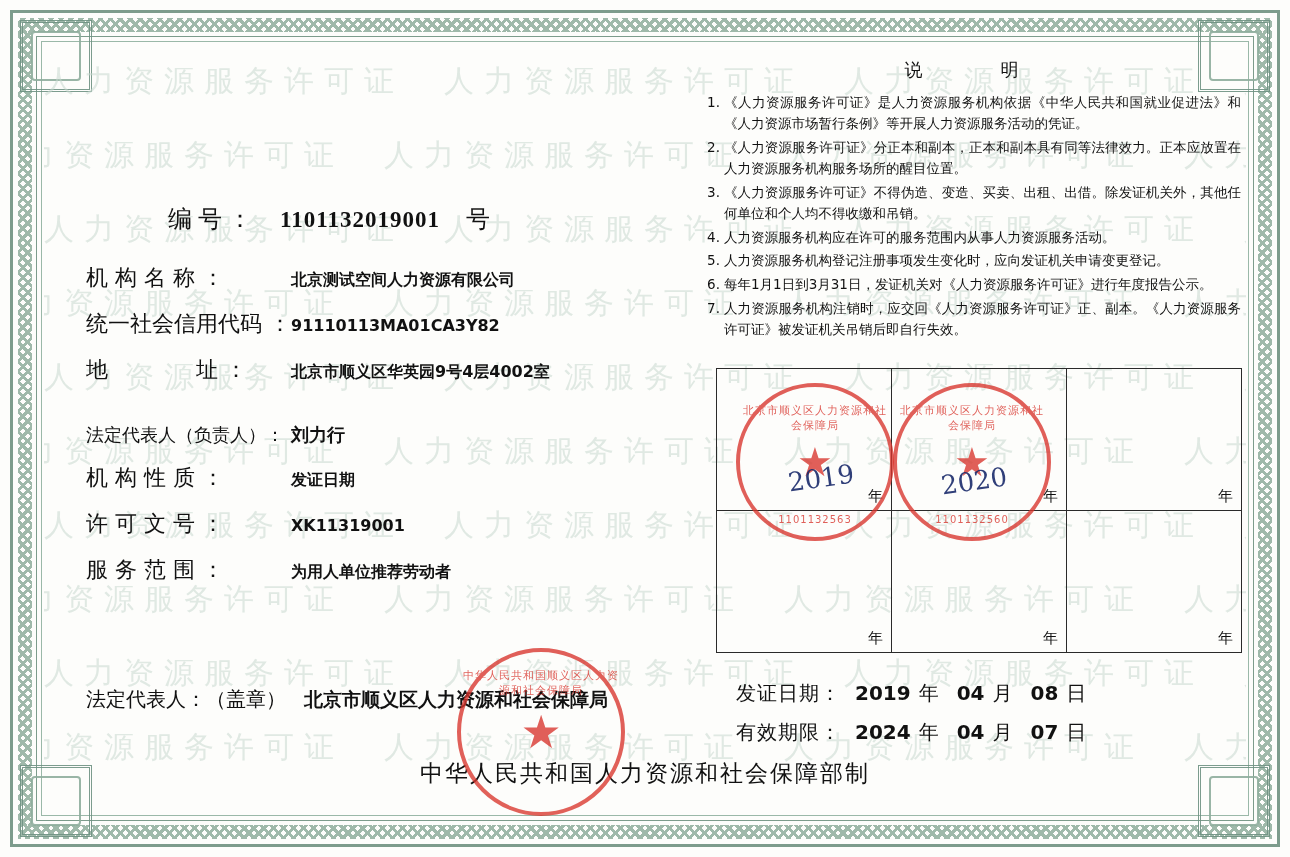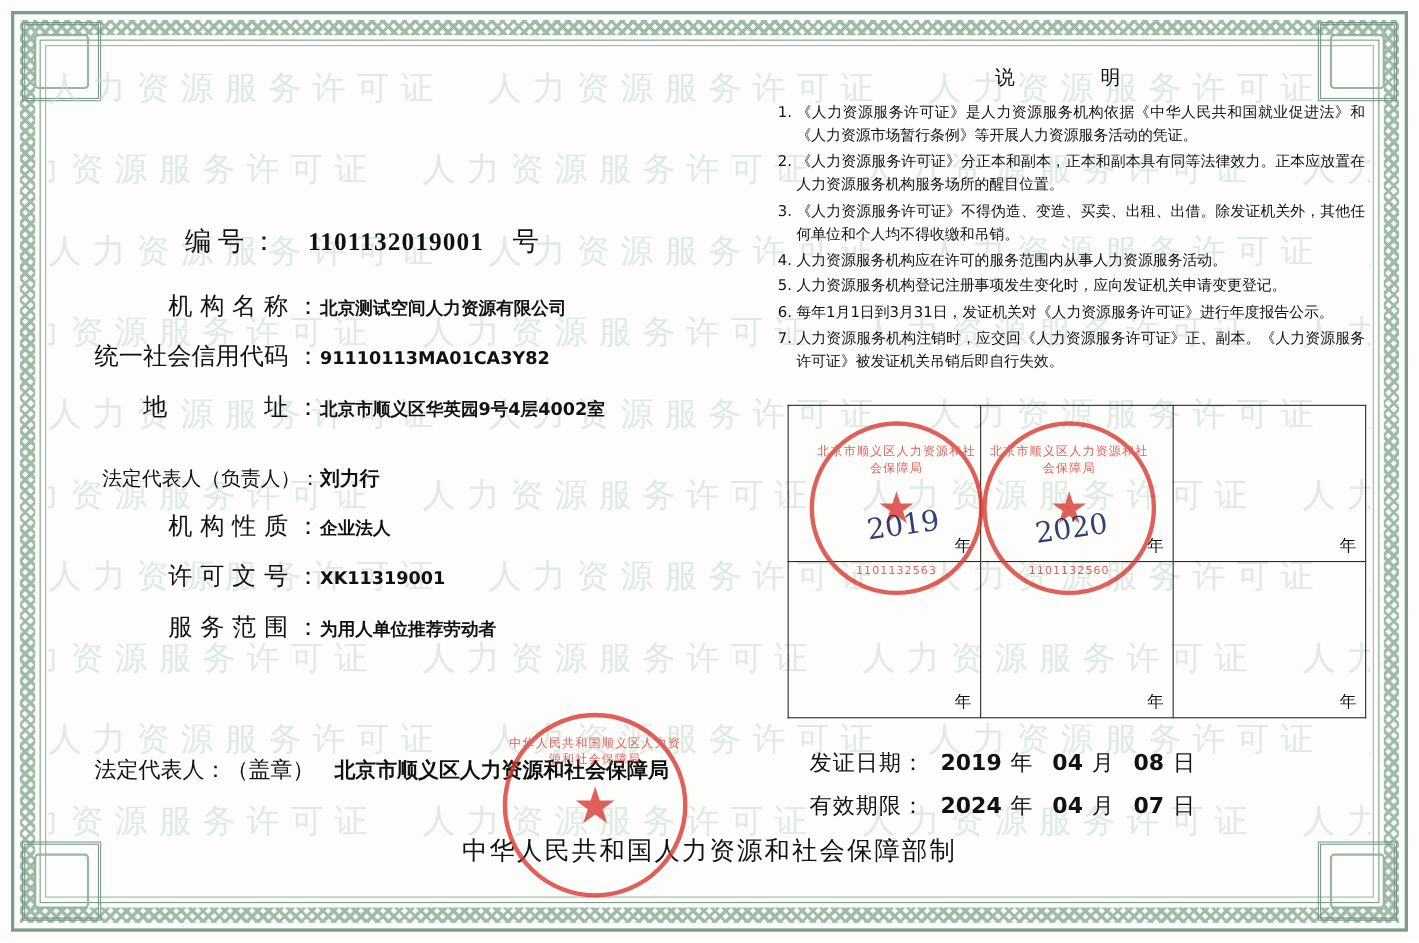--- a/index.html
+++ b/index.html
@@ -141,21 +141,20 @@
   .fields {
     position: absolute;
     left: 38px;
     top: 215px;
     width: 620px;
   }
   .field {
     display: flex;
     align-items: baseline;
     margin-bottom: 16px;
-    text-align: right;
   }
   .field .f-label {
     width: 205px;
     font-size: 22px;
     font-family: "DejaVu Serif", "Liberation Serif", serif;
     white-space: nowrap;
   }
   .field .f-value {
     font-size: 16px;
     font-weight: bold;
@@ -371,21 +370,21 @@
         <span class="f-label">地　　　　址 ：</span>
         <span class="f-value">北京市顺义区华英园9号4层4002室</span>
       </div>
       <div class="gap"></div>
       <div class="field small">
         <span class="f-label">法定代表人（负责人）：</span>
         <span class="f-value">刘力行</span>
       </div>
       <div class="field">
         <span class="f-label">机 构 性 质 ：</span>
-        <span class="f-value">企业法人</span>
+        <span class="f-value">发证日期</span>
       </div>
       <div class="field">
         <span class="f-label">许 可 文 号 ：</span>
         <span class="f-value">XK11319001</span>
       </div>
       <div class="field">
         <span class="f-label">服 务 范 围 ：</span>
         <span class="f-value">为用人单位推荐劳动者</span>
       </div>
     </div>

